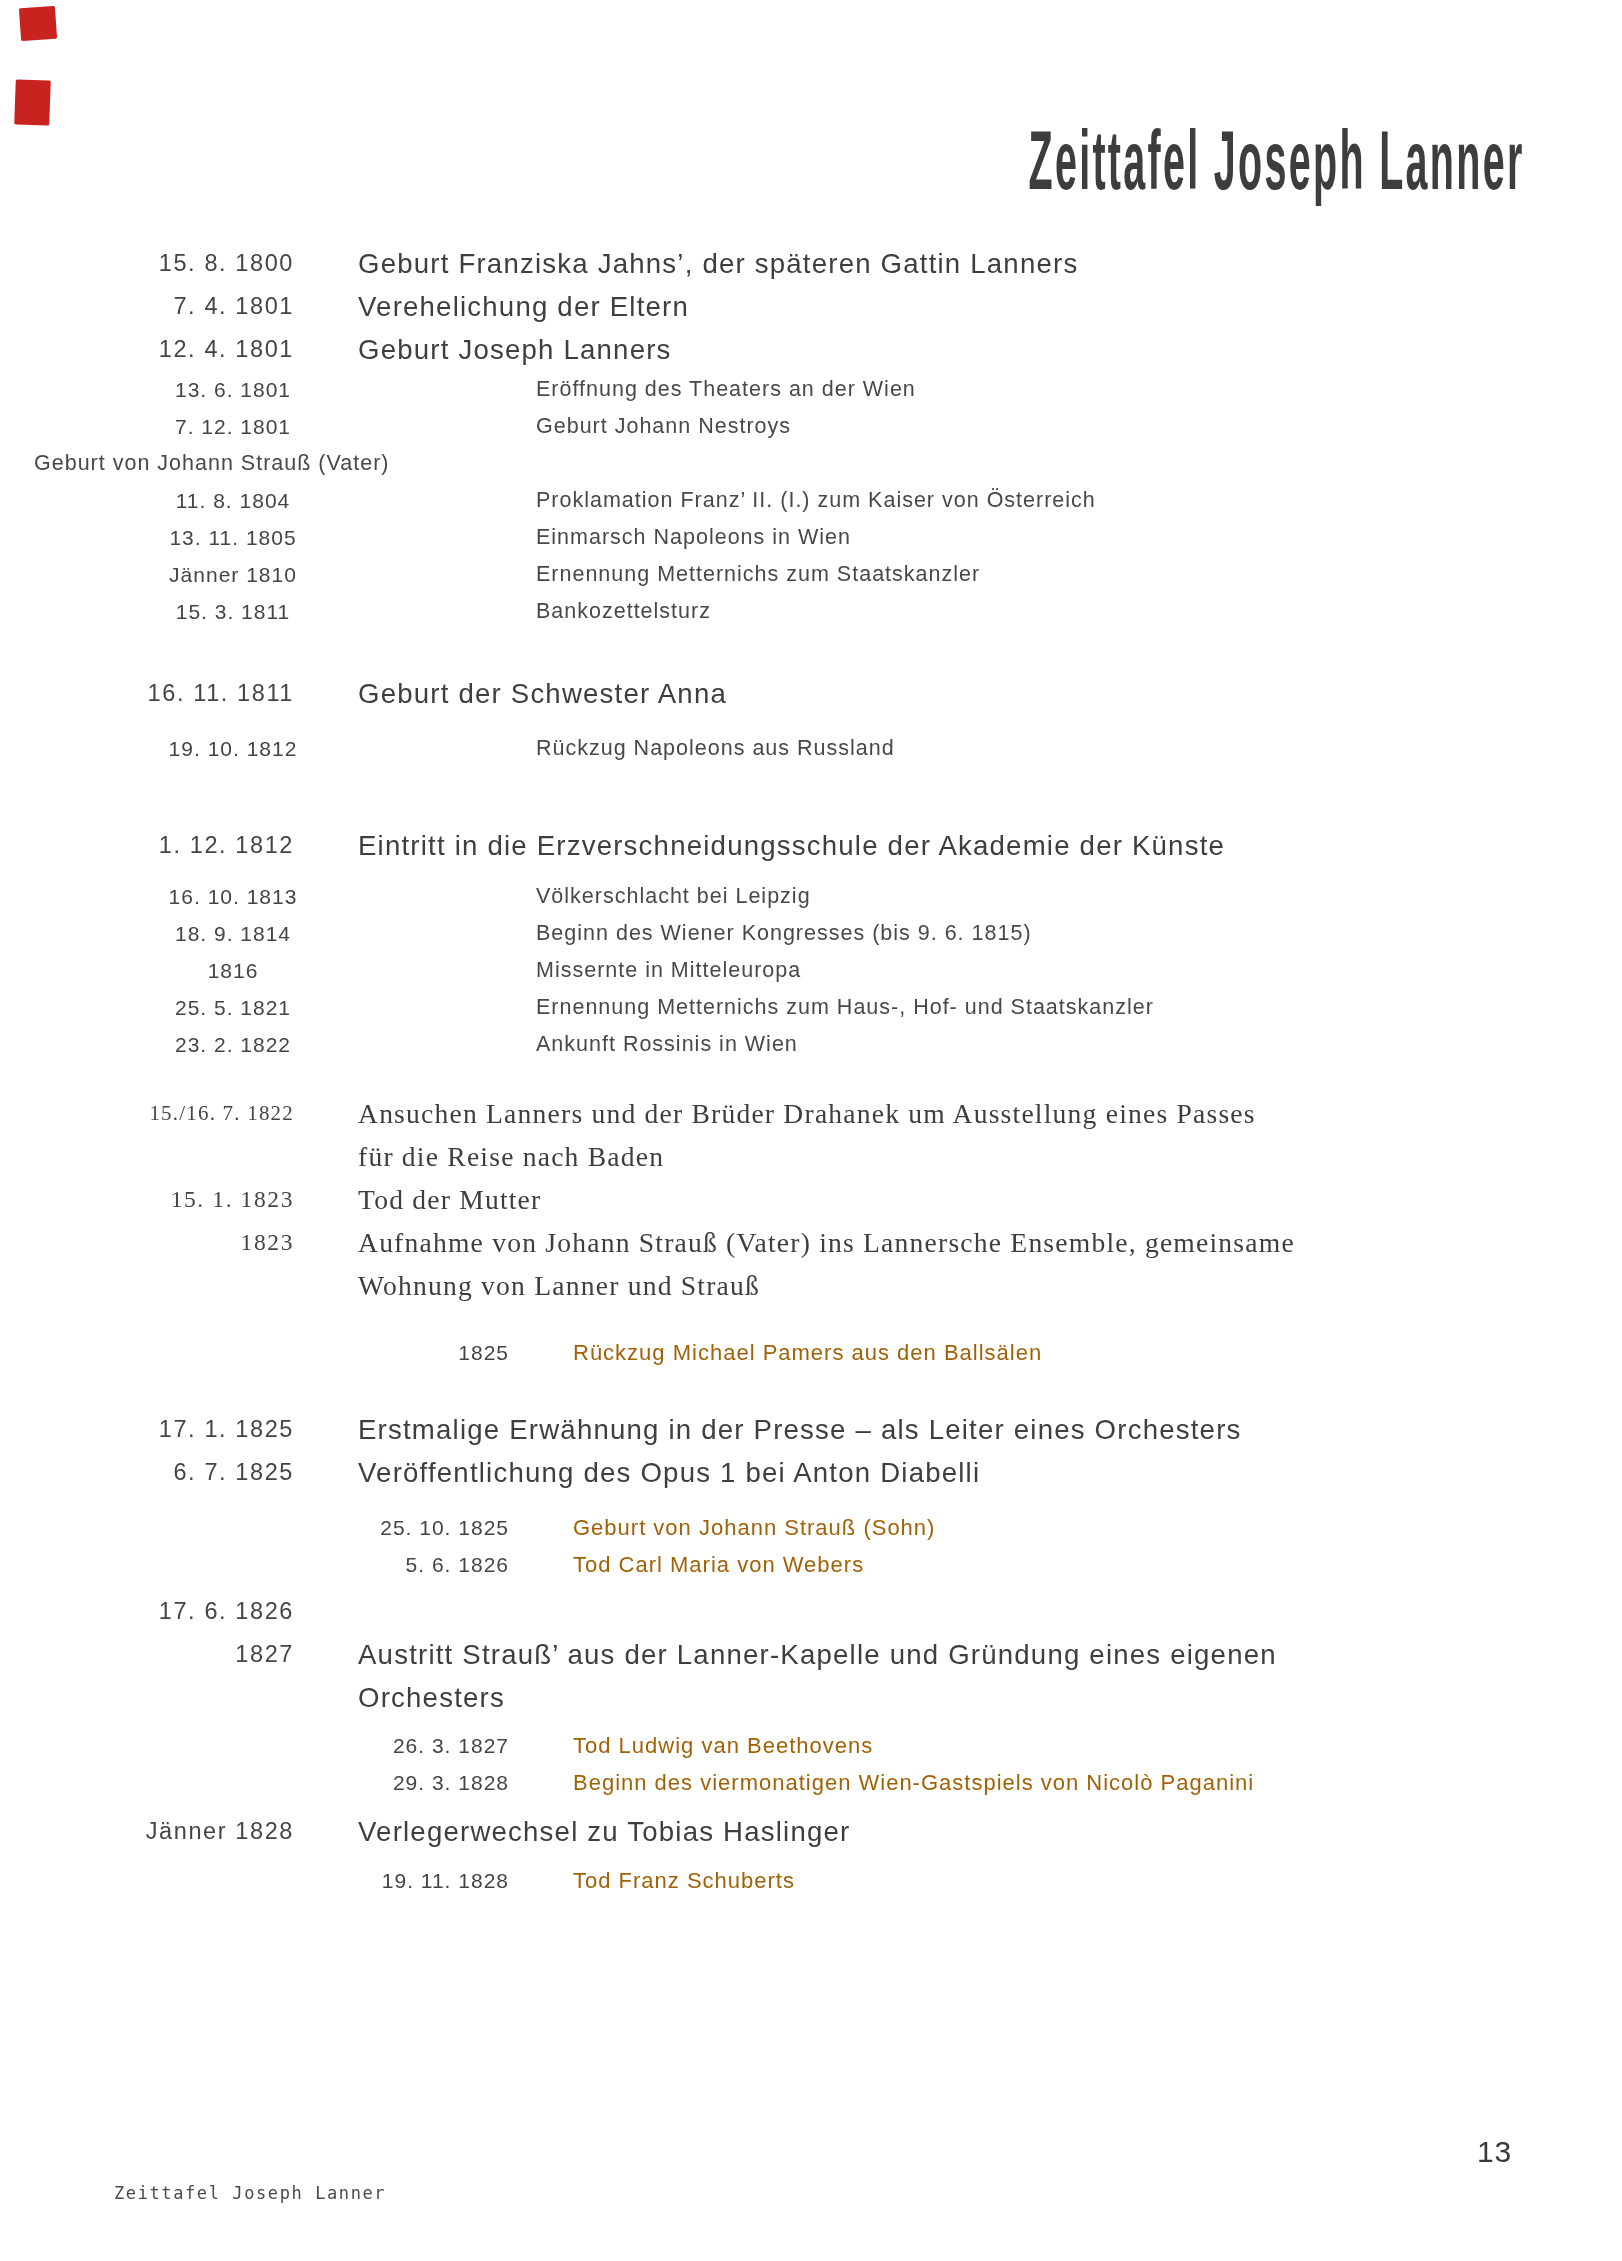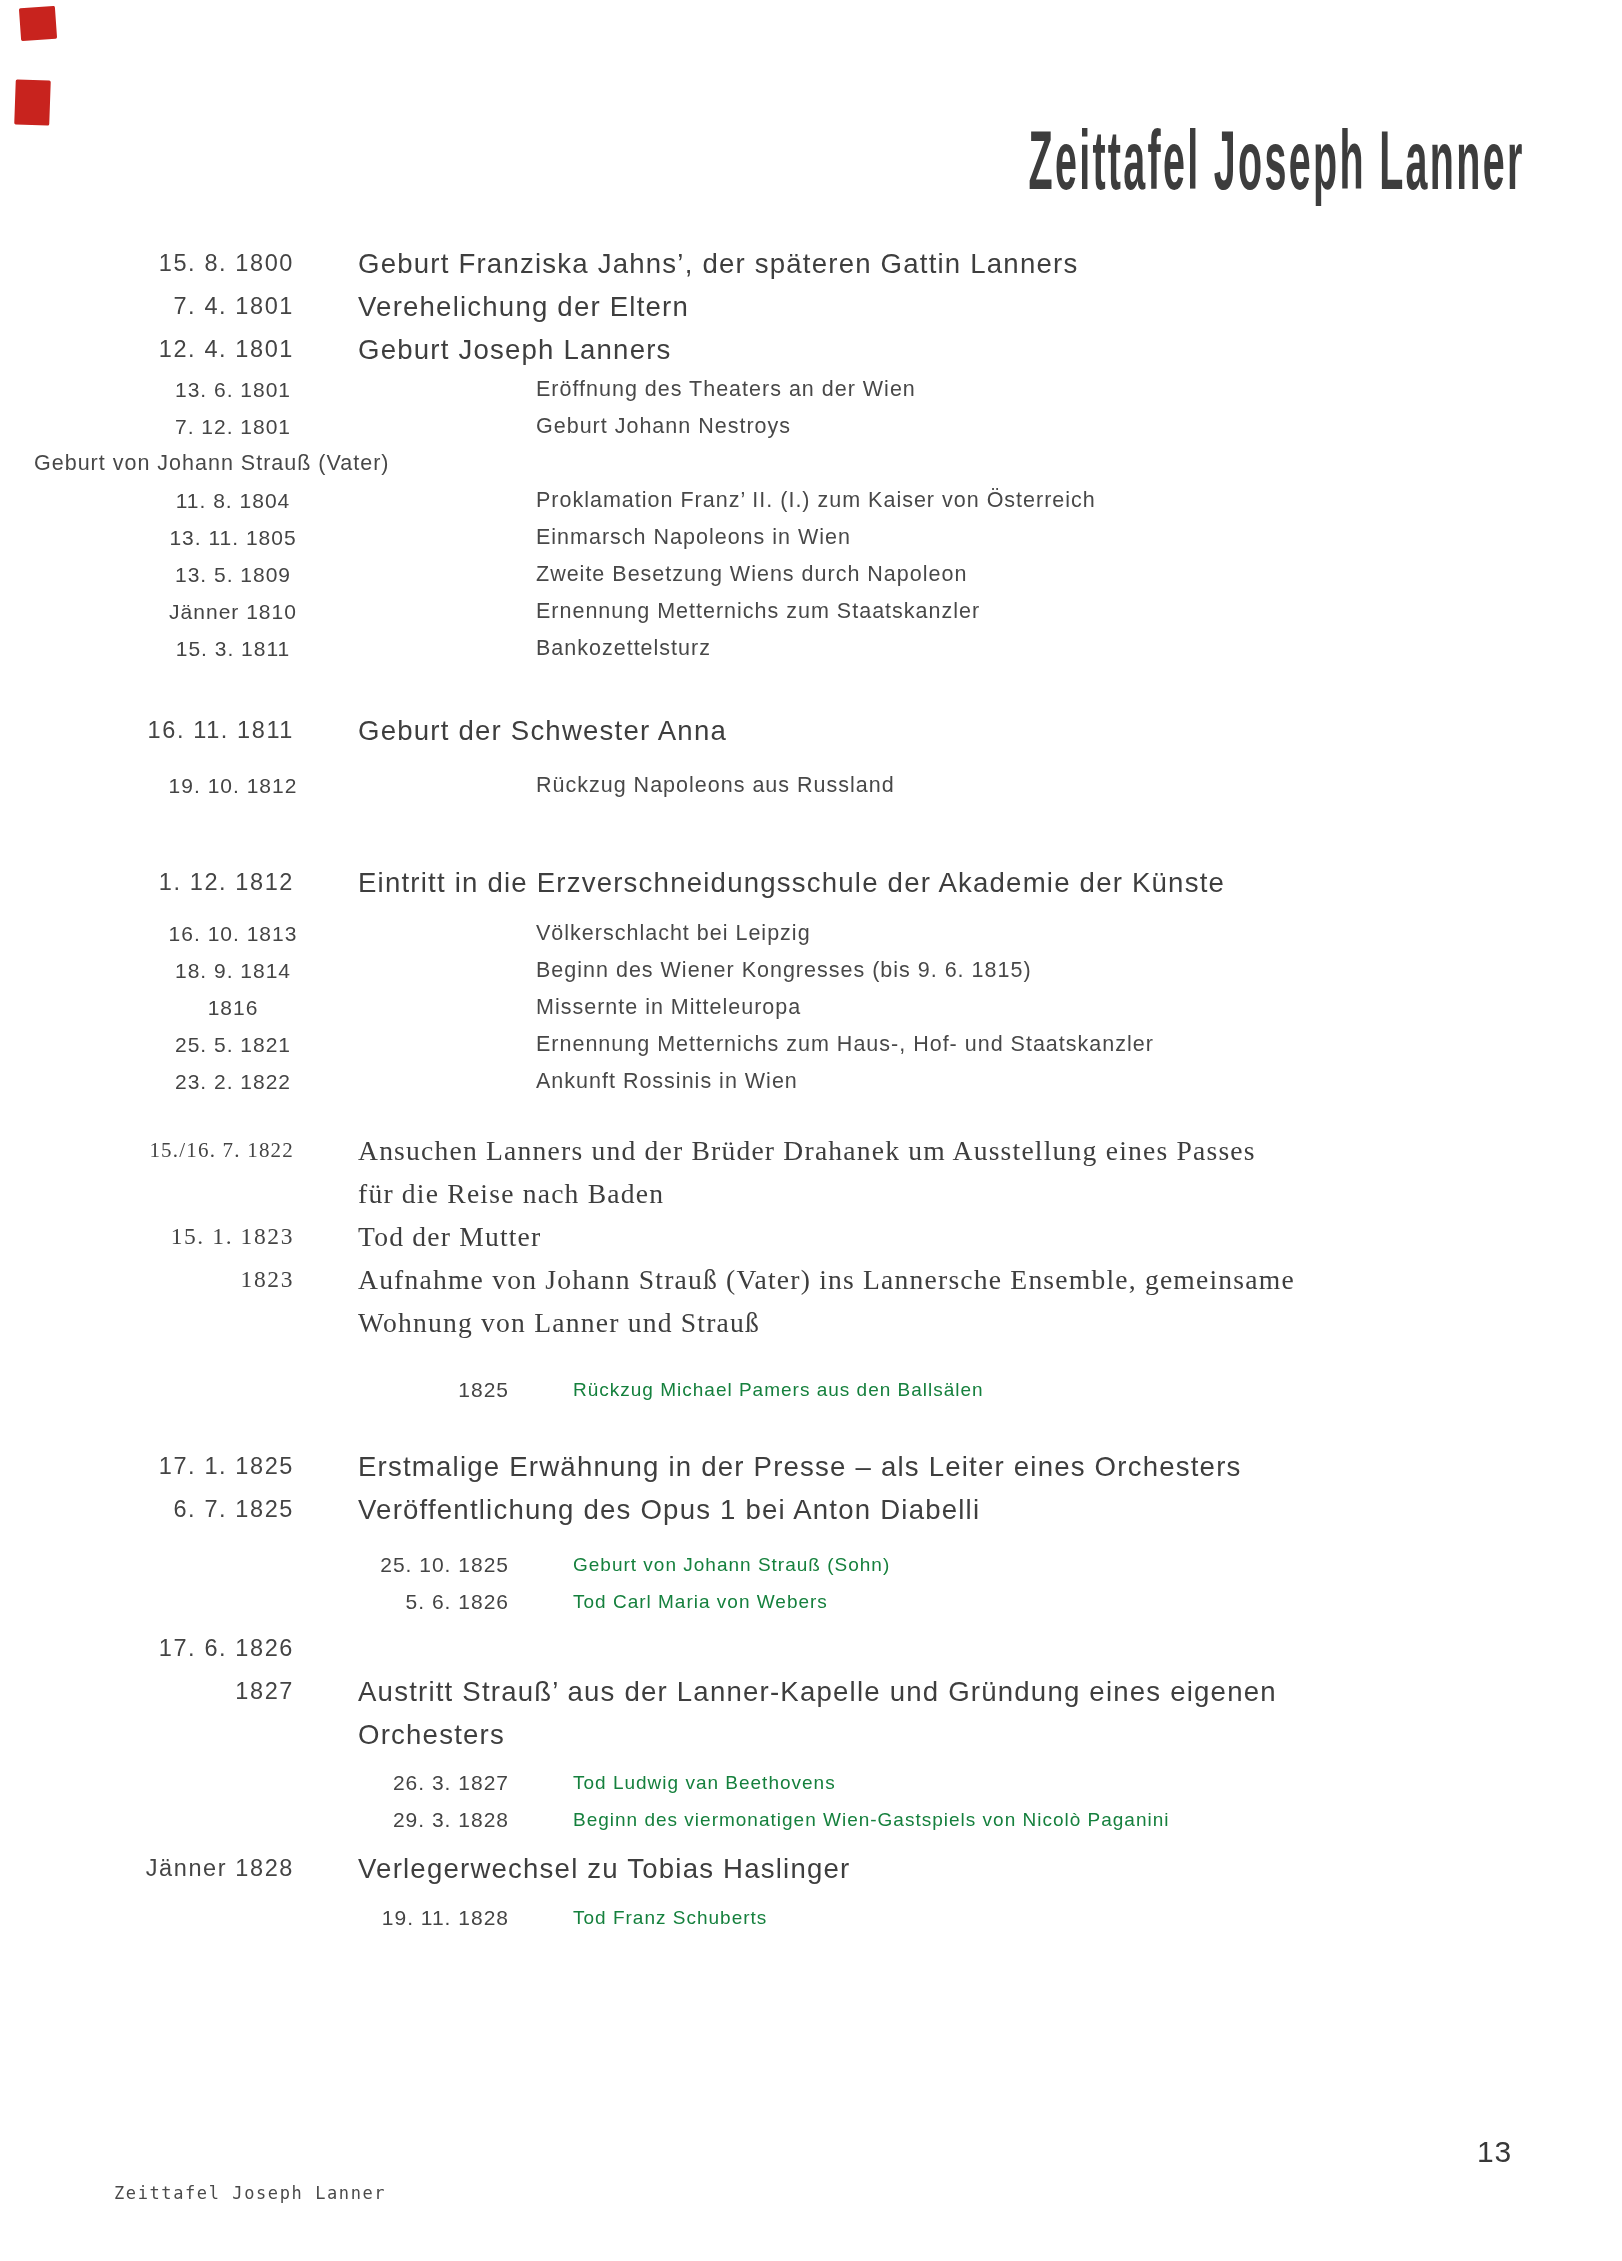--- a/index.html
+++ b/index.html
@@ -44,21 +44,21 @@
   .block.main .date { width: 294px; font-size: 23.5px; letter-spacing: 1.6px; line-height: 43px; }
   .block.main .date.small { font-size: 21px; letter-spacing: 1.2px; }
   .block.main .desc { padding-left: 28px; font-size: 27.6px; letter-spacing: 1.2px; color: #3e3e3e; }
   .block.main .line { line-height: 43px; }
 
   .block.sub1 .date { width: 466px; font-size: 21px; letter-spacing: 1px; line-height: 37px; text-align: center; }
   .block.sub1 .desc { padding-left: 34px; font-size: 21.5px; letter-spacing: 1px; color: #484848; }
   .block.sub1 .line { line-height: 37px; }
 
   .block.sub2 .date { width: 509px; font-size: 21px; letter-spacing: 1px; line-height: 37px; }
-  .block.sub2 .desc { padding-left: 28px; font-size: 19px; letter-spacing: 1px; color: #15803d; }
+  .block.sub2 .desc { padding-left: 28px; font-size: 22px; letter-spacing: 1px; color: #a16207; }
   .block.sub2 .line { line-height: 37px; }
 
   .note { font-size: 22px; letter-spacing: 0.6px; }
 
   
   .footer-label {
     position: absolute;
     left: 114px;
     top: 2183px;
     font-family: "DejaVu Sans Mono", monospace;
@@ -130,26 +130,20 @@
             <div class="line">Proklamation Franz’ II. (I.) zum Kaiser von Österreich</div>
           </div>
         </div>
         <div class="row">
           <div class="date">13. 11. 1805</div>
           <div class="desc">
             <div class="line">Einmarsch Napoleons in Wien</div>
           </div>
         </div>
         <div class="row">
-          <div class="date">13. 5. 1809</div>
-          <div class="desc">
-            <div class="line">Zweite Besetzung Wiens durch Napoleon</div>
-          </div>
-        </div>
-        <div class="row">
           <div class="date">Jänner 1810</div>
           <div class="desc">
             <div class="line">Ernennung Metternichs zum Staatskanzler</div>
           </div>
         </div>
         <div class="row">
           <div class="date">15. 3. 1811</div>
           <div class="desc">
             <div class="line">Bankozettelsturz</div>
           </div>

